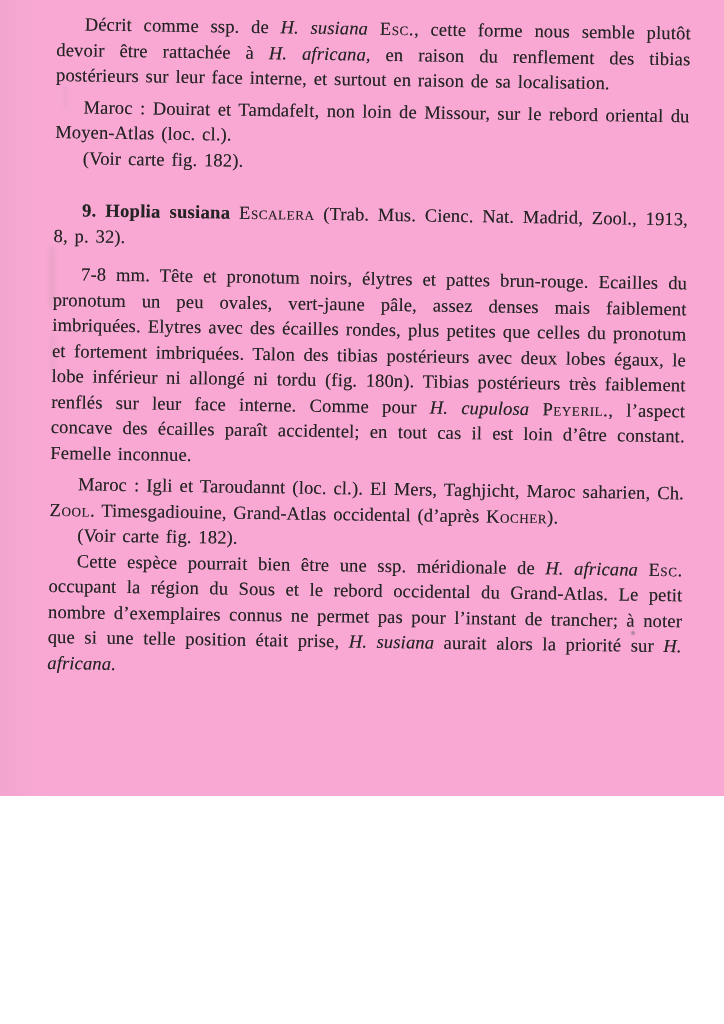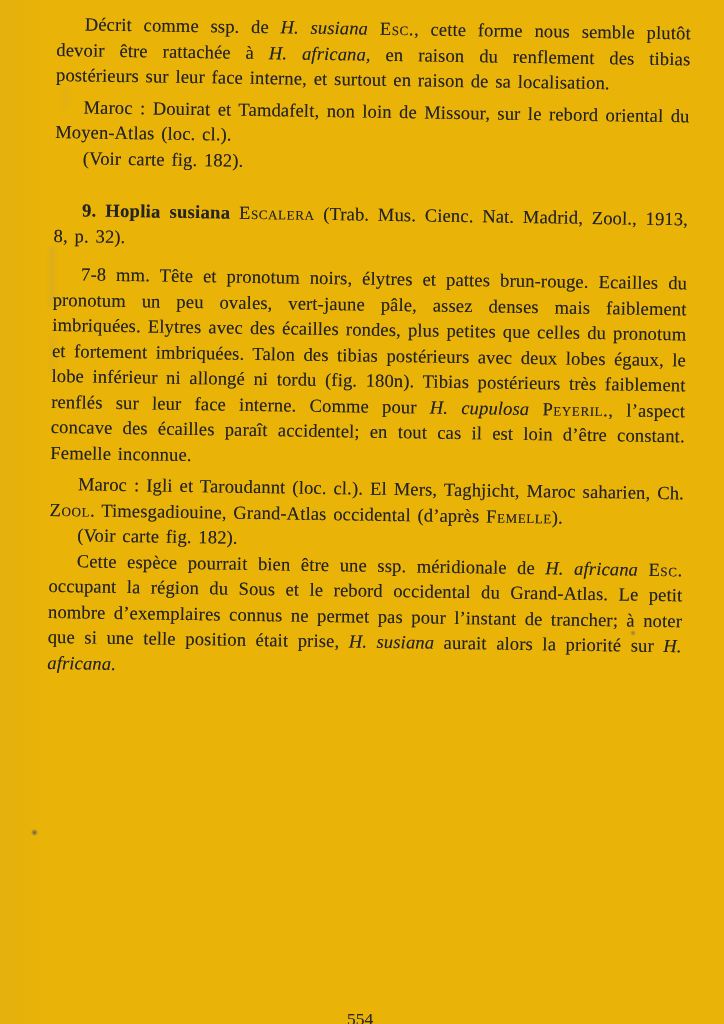--- a/index.html
+++ b/index.html
@@ -4,22 +4,22 @@
 <style>
   html, body { margin: 0; padding: 0; }
   body {
     width: 724px; height: 1024px;
     overflow: hidden;
     background: #ffffff;
     font-family: "Liberation Serif", serif;
   }
   .page {
     position: relative;
-    width: 724px; height: 1024px;
-    background: #eab308;
+    width: 724px; height: 796px;
+    background: #f9a8d4;
     overflow: hidden;
   }
   
   .page::before {
     content: "";
     position: absolute; left: 0; top: 0; bottom: 0; width: 46px;
     background: linear-gradient(to right, rgba(120,120,115,0.05), rgba(120,120,115,0.0));
     pointer-events: none;
   }
   .text-block {
@@ -81,19 +81,19 @@
   <div class="speck speck-1"></div>
   <div class="speck speck-2"></div>
 
   <main class="text-block">
 
   <p class="para"><span class="seg-normal">Décrit comme ssp. de </span><span class="seg-italic">H. susiana</span><span class="seg-normal"> </span><span class="seg-smallcaps">Esc.</span><span class="seg-normal">, cette forme nous semble plutôt devoir être rattachée à </span><span class="seg-italic">H. africana,</span><span class="seg-normal"> en raison du renflement des tibias postérieurs sur leur face interne, et surtout en raison de sa localisation.</span></p>
       <p class="para sp-s"><span class="seg-normal">Maroc : Douirat et Tamdafelt, non loin de Missour, sur le rebord oriental du Moyen-Atlas (loc. cl.).</span></p>
       <p class="para"><span class="seg-normal">(Voir carte fig. 182).</span></p>
       <p class="para sp-l"><span class="seg-bold">9. Hoplia susiana </span><span class="seg-smallcaps">Escalera</span><span class="seg-normal"> (Trab. Mus. Cienc. Nat. Madrid, Zool., 1913, 8, p. 32).</span></p>
       <p class="para sp-m"><span class="seg-normal">7-8 mm. Tête et pronotum noirs, élytres et pattes brun-rouge. Ecailles du pronotum un peu ovales, vert-jaune pâle, assez denses mais faiblement imbriquées. Elytres avec des écailles rondes, plus petites que celles du pronotum et fortement imbriquées. Talon des tibias postérieurs avec deux lobes égaux, le lobe inférieur ni allongé ni tordu (fig. 180n). Tibias postérieurs très faiblement renflés sur leur face interne. Comme pour </span><span class="seg-italic">H. cupulosa</span><span class="seg-normal"> </span><span class="seg-smallcaps">Peyeril.</span><span class="seg-normal">, l’aspect concave des écailles paraît accidentel; en tout cas il est loin d’être constant. Femelle inconnue.</span></p>
-      <p class="para sp-s"><span class="seg-normal">Maroc : Igli et Taroudannt (loc. cl.). El Mers, Taghjicht, Maroc saharien, Ch. </span><span class="seg-smallcaps">Zool</span><span class="seg-normal">. Timesgadiouine, Grand-Atlas occidental (d’après </span><span class="seg-smallcaps">Femelle</span><span class="seg-normal">).</span></p>
+      <p class="para sp-s"><span class="seg-normal">Maroc : Igli et Taroudannt (loc. cl.). El Mers, Taghjicht, Maroc saharien, Ch. </span><span class="seg-smallcaps">Zool</span><span class="seg-normal">. Timesgadiouine, Grand-Atlas occidental (d’après </span><span class="seg-smallcaps">Kocher</span><span class="seg-normal">).</span></p>
       <p class="para"><span class="seg-normal">(Voir carte fig. 182).</span></p>
       <p class="para"><span class="seg-normal">Cette espèce pourrait bien être une ssp. méridionale de </span><span class="seg-italic">H. africana</span><span class="seg-normal"> </span><span class="seg-smallcaps">Esc.</span><span class="seg-normal"> occupant la région du Sous et le rebord occidental du Grand-Atlas. Le petit nombre d’exemplaires connus ne permet pas pour l’instant de trancher; à noter que si une telle position était prise, </span><span class="seg-italic">H. susiana</span><span class="seg-normal"> aurait alors la priorité sur </span><span class="seg-italic">H. africana.</span></p>
     </main>
 
   <div class="page-number">554</div>
 </div>
 
 </body></html>

